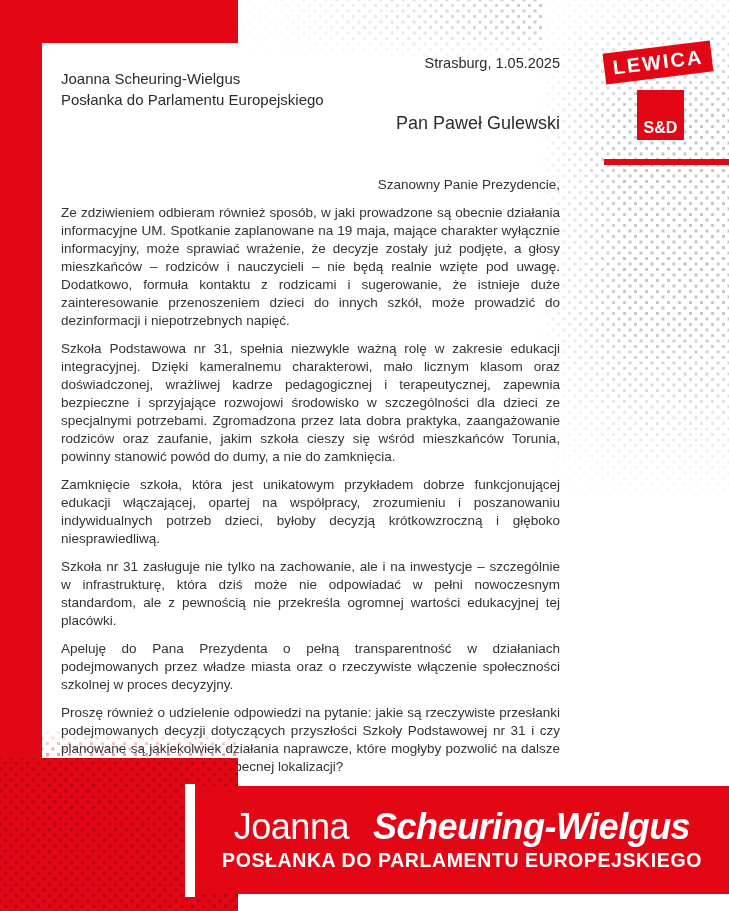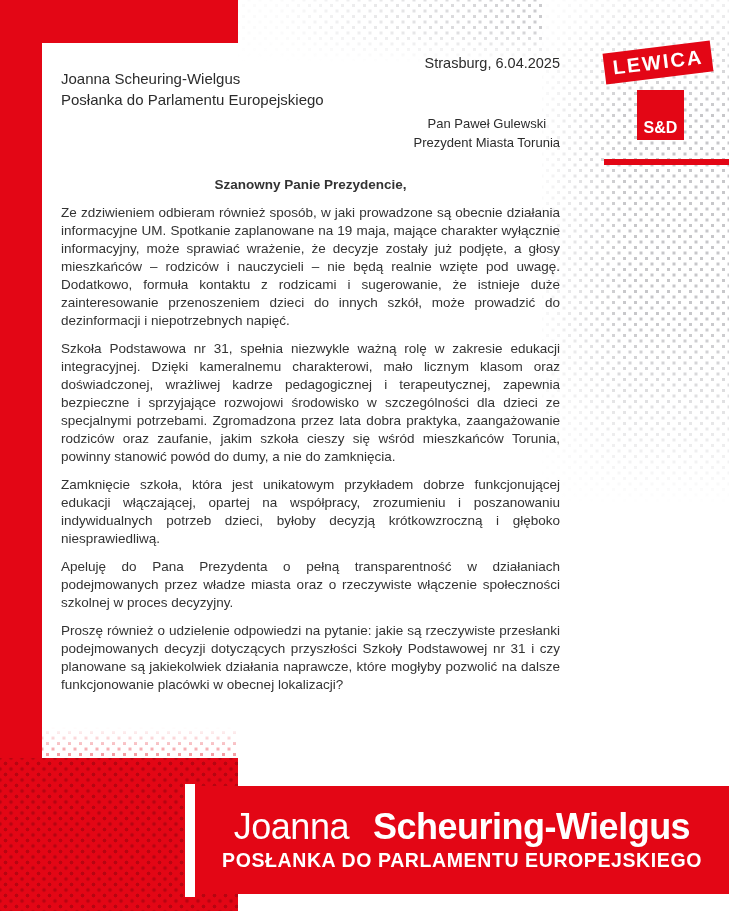--- a/index.html
+++ b/index.html
@@ -53,43 +53,43 @@
     color:#fff;font-weight:bold;font-size:20px;letter-spacing:2px;
   }
   .sd{
     position:absolute;left:637px;top:90px;width:47px;height:50px;background:#e30615;z-index:2;
     display:flex;align-items:flex-end;justify-content:center;padding-bottom:3px;box-sizing:border-box;
     color:#fff;font-weight:bold;font-size:16px;letter-spacing:0;
   }
   
   .place-date{position:absolute;top:55px;right:169px;font-size:14.5px;color:#2c2c2c;z-index:2;}
   .sender{position:absolute;left:61px;top:68px;font-size:15px;line-height:21px;color:#2c2c2c;z-index:2;}
-  .recipient{position:absolute;top:114px;right:169px;text-align:center;font-size:13px;line-height:19px;color:#2c2c2c;z-index:2;}
+  .recipient{position:absolute;top:114px;right:169px;text-align:right;font-size:18px;line-height:19px;color:#2c2c2c;z-index:2;}
   
   .letter-body{
     position:absolute;left:61px;top:176px;width:499px;z-index:2;
     font-size:13.5px;line-height:18px;color:#333;text-align:justify;
   }
-  .salutation{margin:0 0 11px;text-align:center;font-weight:bold;}
+  .salutation{margin:0 0 11px;text-align:right;}
   .letter-body p{margin:0 0 10px;}
   
   .footer-dotted{
     position:absolute;left:0;top:758px;width:238px;height:153px;background:#e30615;z-index:3;
     background-image:radial-gradient(rgba(140,4,14,.5) 1.8px,transparent 2.1px),
                      radial-gradient(rgba(140,4,14,.5) 1.8px,transparent 2.1px);
     background-size:11px 11px;background-position:0 0,5.5px 5.5px;
   }
   .footer-band{
     position:absolute;left:195px;top:786px;width:534px;height:108px;background:#e30615;z-index:4;
     display:flex;flex-direction:column;align-items:center;justify-content:center;gap:3px;color:#fff;
   }
   .footer-line{position:absolute;left:185px;top:784px;width:10px;height:113px;background:#fff;z-index:5;}
   .footer-name{font-size:36px;line-height:1.05;letter-spacing:-0.5px;white-space:nowrap;}
   .fn-first{font-weight:400;margin-right:24px;}
-  .fn-last{font-weight:700;}
+  .fn-last{font-weight:700;font-style:italic;}
   .footer-subtitle{font-size:19.5px;font-weight:600;letter-spacing:0.6px;white-space:nowrap;}
 </style>
 </head>
 <body>
 
 <div class="page">
 
   <div class="halftone-right"></div>
   <div class="halftone-right-fade"></div>
   <div class="halftone-top"></div>
@@ -101,35 +101,35 @@
   <div class="top-block"></div>
 
   <div class="lewica">
     <span>LEWICA</span>
   </div>
   <div class="sd">
     <span>S&amp;D</span>
   </div>
   <div class="red-rule"></div>
 
-  <div class="place-date">Strasburg, 6.04.2025</div>
+  <div class="place-date">Strasburg, 1.05.2025</div>
   <div class="sender">
     <div>Joanna Scheuring-Wielgus</div>
     <div>Posłanka do Parlamentu Europejskiego</div>
   </div>
   <div class="recipient">
     <div>Pan Paweł Gulewski</div>
-    <div>Prezydent Miasta Torunia</div>
   </div>
 
   <div class="letter-body">
     <p class="salutation">Szanowny Panie Prezydencie,</p>
     <p>Ze zdziwieniem odbieram również sposób, w jaki prowadzone są obecnie działania informacyjne UM. Spotkanie zaplanowane na 19 maja, mające charakter wyłącznie informacyjny, może sprawiać wrażenie, że decyzje zostały już podjęte, a głosy mieszkańców – rodziców i nauczycieli – nie będą realnie wzięte pod uwagę. Dodatkowo, formuła kontaktu z rodzicami i sugerowanie, że istnieje duże zainteresowanie przenoszeniem dzieci do innych szkół, może prowadzić do dezinformacji i niepotrzebnych napięć.</p>
     <p>Szkoła Podstawowa nr 31, spełnia niezwykle ważną rolę w zakresie edukacji integracyjnej. Dzięki kameralnemu charakterowi, mało licznym klasom oraz doświadczonej, wrażliwej kadrze pedagogicznej i terapeutycznej, zapewnia bezpieczne i sprzyjające rozwojowi środowisko w szczególności dla dzieci ze specjalnymi potrzebami. Zgromadzona przez lata dobra praktyka, zaangażowanie rodziców oraz zaufanie, jakim szkoła cieszy się wśród mieszkańców Torunia, powinny stanowić powód do dumy, a nie do zamknięcia.</p>
     <p>Zamknięcie szkoła, która jest unikatowym przykładem dobrze funkcjonującej edukacji włączającej, opartej na współpracy, zrozumieniu i poszanowaniu indywidualnych potrzeb dzieci, byłoby decyzją krótkowzroczną i głęboko niesprawiedliwą.</p>
+    <p>Szkoła nr 31 zasługuje nie tylko na zachowanie, ale i na inwestycje – szczególnie w infrastrukturę, która dziś może nie odpowiadać w pełni nowoczesnym standardom, ale z pewnością nie przekreśla ogromnej wartości edukacyjnej tej placówki.</p>
     <p>Apeluję do Pana Prezydenta o pełną transparentność w działaniach podejmowanych przez władze miasta oraz o rzeczywiste włączenie społeczności szkolnej w proces decyzyjny.</p>
     <p>Proszę również o udzielenie odpowiedzi na pytanie: jakie są rzeczywiste przesłanki podejmowanych decyzji dotyczących przyszłości Szkoły Podstawowej nr 31 i czy planowane są jakiekolwiek działania naprawcze, które mogłyby pozwolić na dalsze funkcjonowanie placówki w obecnej lokalizacji?</p>
   </div>
 
   <div class="footer-dotted"></div>
   <div class="footer-band">
     <div class="footer-name">
       <span class="fn-first">Joanna</span><span class="fn-last">Scheuring-Wielgus</span>
     </div>
     <div class="footer-subtitle">POSŁANKA DO PARLAMENTU EUROPEJSKIEGO</div>

